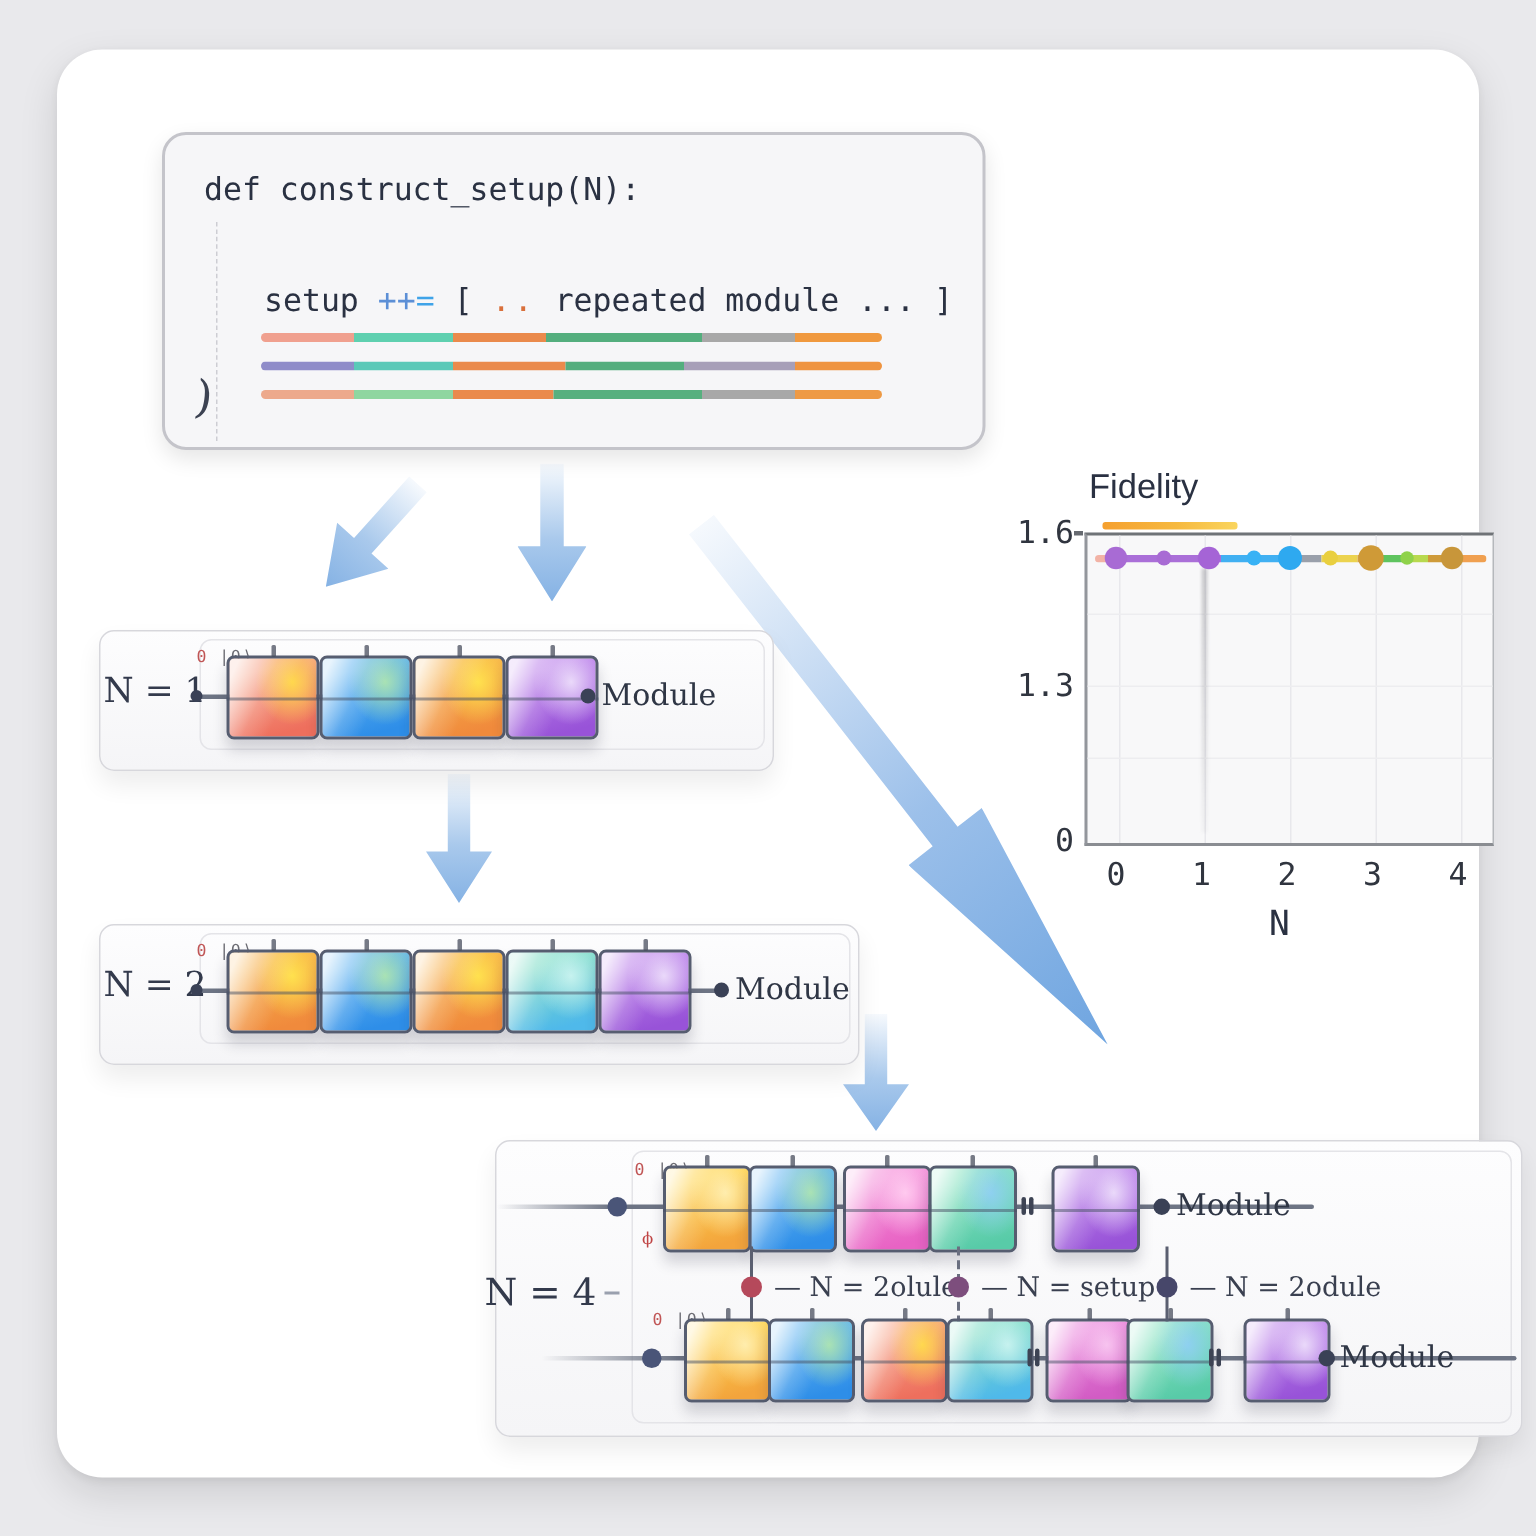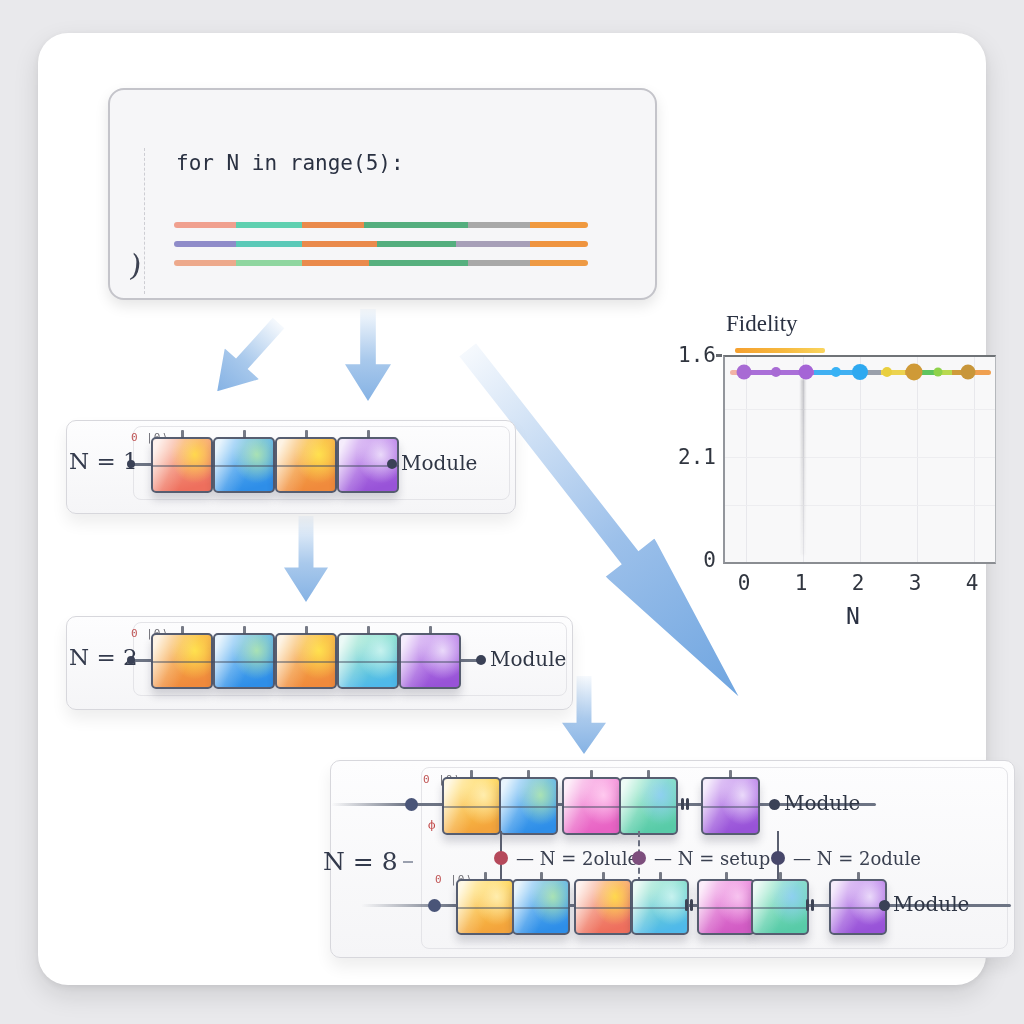--- a/index.html
+++ b/index.html
@@ -65,21 +65,21 @@
   .gate b{width:3px;height:12px;background:#3d4354;border-radius:1.5px;}
   .conn-line{position:absolute;width:2px;background:#5a5f70;}
   .conn-line.dashed{background:none;border-left:2px dashed #6a6f80;}
   .conn-dot{position:absolute;border-radius:50%;width:14px;height:14px;}
   .conn-label{position:absolute;font-family:"DejaVu Serif","Liberation Serif",serif;
               font-size:18px;color:#3a4050;white-space:nowrap;}
   .n4-dash{position:absolute;width:10px;height:2px;background:#9aa0ae;}
   .phi{position:absolute;font-size:11px;color:#c04545;font-family:"DejaVu Serif",serif;}
 
   
-  .chart-title{position:absolute;left:688px;top:278px;font-family:Liberation Serif, serif;
+  .chart-title{position:absolute;left:688px;top:278px;font-family:Liberation Sans, sans-serif;
                font-size:23px;color:#2a3142;}
   .chart-underline{position:absolute;left:697px;top:315px;width:90px;height:5px;border-radius:2px;
                background:linear-gradient(90deg,#f5a02f,#f6b93f 55%,#fad55e);}
   .plot{position:absolute;left:685px;top:322px;width:270px;height:205px;background:#f8f8f9;
         border-top:2.5px solid #6f7377;border-left:2px solid #93969c;
         border-right:1.5px solid #b5b8bc;border-bottom:2px solid #8a8d92;}
   .gl-v{position:absolute;top:0;bottom:0;width:1px;background:#e8e8ec;}
   .gl-h{position:absolute;left:0;right:0;height:1px;background:#ededf0;}
   .plot-line{position:absolute;left:5px;right:4px;top:13px;height:5px;border-radius:3px;
              display:flex;overflow:hidden;}
@@ -96,21 +96,22 @@
 </style>
 </head>
 <body>
 
 <div class="stage">
   <div class="card">
 
     <div class="code-box">
       <div class="indent-guide"></div>
       <div class="brace">)</div>
-      <div class="code-line cl2">for N in range(5):</div>
+      <div class="code-line cl1">def construct_setup(N):</div>
+      <div class="code-line cl3"><span>setup</span>&nbsp;<span class="op-plus">++</span><span class="op-eq">=</span>&nbsp;<span>[</span> <span class="orange-dots">..</span> <span>repeated module ...</span> <span>]</span></div>
       <div class="code-bars">
           <div class="code-bar">
             <div class="" style="flex: 0 0 15%; background: rgb(240, 160, 143);"></div>
             <div class="" style="flex: 0 0 16%; background: rgb(95, 208, 176);"></div>
             <div class="" style="flex: 0 0 15%; background: rgb(234, 138, 76);"></div>
             <div class="" style="flex: 0 0 25%; background: rgb(84, 174, 126);"></div>
             <div class="" style="flex: 0 0 15%; background: rgb(168, 168, 168);"></div>
             <div class="" style="flex: 0 0 14%; background: rgb(240, 153, 63);"></div>
           </div>
           <div class="code-bar">
@@ -166,21 +167,21 @@
           <div class="module m-amber" style="left: 208px; top: 16px; width: 58px; height: 52px;"></div>
           <div class="module m-tealblue" style="left: 270px; top: 16px; width: 58px; height: 52px;"></div>
           <div class="module m-purple" style="left: 332px; top: 16px; width: 58px; height: 52px;"></div>
         </div>
       <div class="dot" style="left:409px;top:38px;width:10px;height:10px;"></div>
       <div class="mod-word" style="left:423px;top:30px;">Module</div>
     </div>
 
     <div class="tray" style="left:292px;top:727px;width:683px;height:196px;">
       <div class="tray-inner" style="left:90px;top:6px;right:6px;bottom:8px;"></div>
-      <div class="row-label" style="left:-8px;top:86px;font-size:25px;">N = 8</div>
+      <div class="row-label" style="left:-8px;top:86px;font-size:25px;">N = 4</div>
       <div class="n4-dash" style="left:72px;top:100px;"></div>
 
       <div class="wire wire-fade" style="left:0px;top:42px;width:545px;"></div>
       <div class="state" style="left:92px;top:12px;">0 |0⟩</div>
       <div class="phi" style="left:97px;top:58px;">ϕ</div>
       <div class="dot" style="left:74px;top:37px;width:13px;height:13px;background:#4a5578;"></div>
       <div id="n4t-mods">
           <div class="module m-gold" style="left: 111px; top: 16px; width: 55px; height: 54px;"></div>
           <div class="module m-blue" style="left: 168px; top: 16px; width: 55px; height: 54px;"></div>
           <div class="module m-pink" style="left: 231px; top: 16px; width: 55px; height: 54px;"></div>
@@ -262,21 +263,21 @@
           <div class="plot-dot" style="left: 50%; width: 16px; height: 16px; background: rgb(46, 169, 240);"></div>
           <div class="plot-dot" style="left: 60%; width: 10px; height: 10px; background: rgb(233, 207, 63);"></div>
           <div class="plot-dot" style="left: 70%; width: 17px; height: 17px; background: rgb(207, 154, 55);"></div>
           <div class="plot-dot" style="left: 79%; width: 9px; height: 9px; background: rgb(143, 210, 74);"></div>
           <div class="plot-dot" style="left: 90%; width: 15px; height: 15px; background: rgb(200, 150, 58);"></div>
         </div>
     </div>
     <div class="ytick-mark"></div>
     <div id="yticks">
         <div class="ytick" style="top: 310px;">1.6</div>
-        <div class="ytick" style="top: 412px;">2.1</div>
+        <div class="ytick" style="top: 412px;">1.3</div>
         <div class="ytick" style="top: 515px;">0</div>
       </div>
     <div id="xticks">
         <div class="xtick" style="left: 691px;">0</div>
         <div class="xtick" style="left: 748px;">1</div>
         <div class="xtick" style="left: 805px;">2</div>
         <div class="xtick" style="left: 862px;">3</div>
         <div class="xtick" style="left: 919px;">4</div>
       </div>
     <div class="xlabel">N</div>

